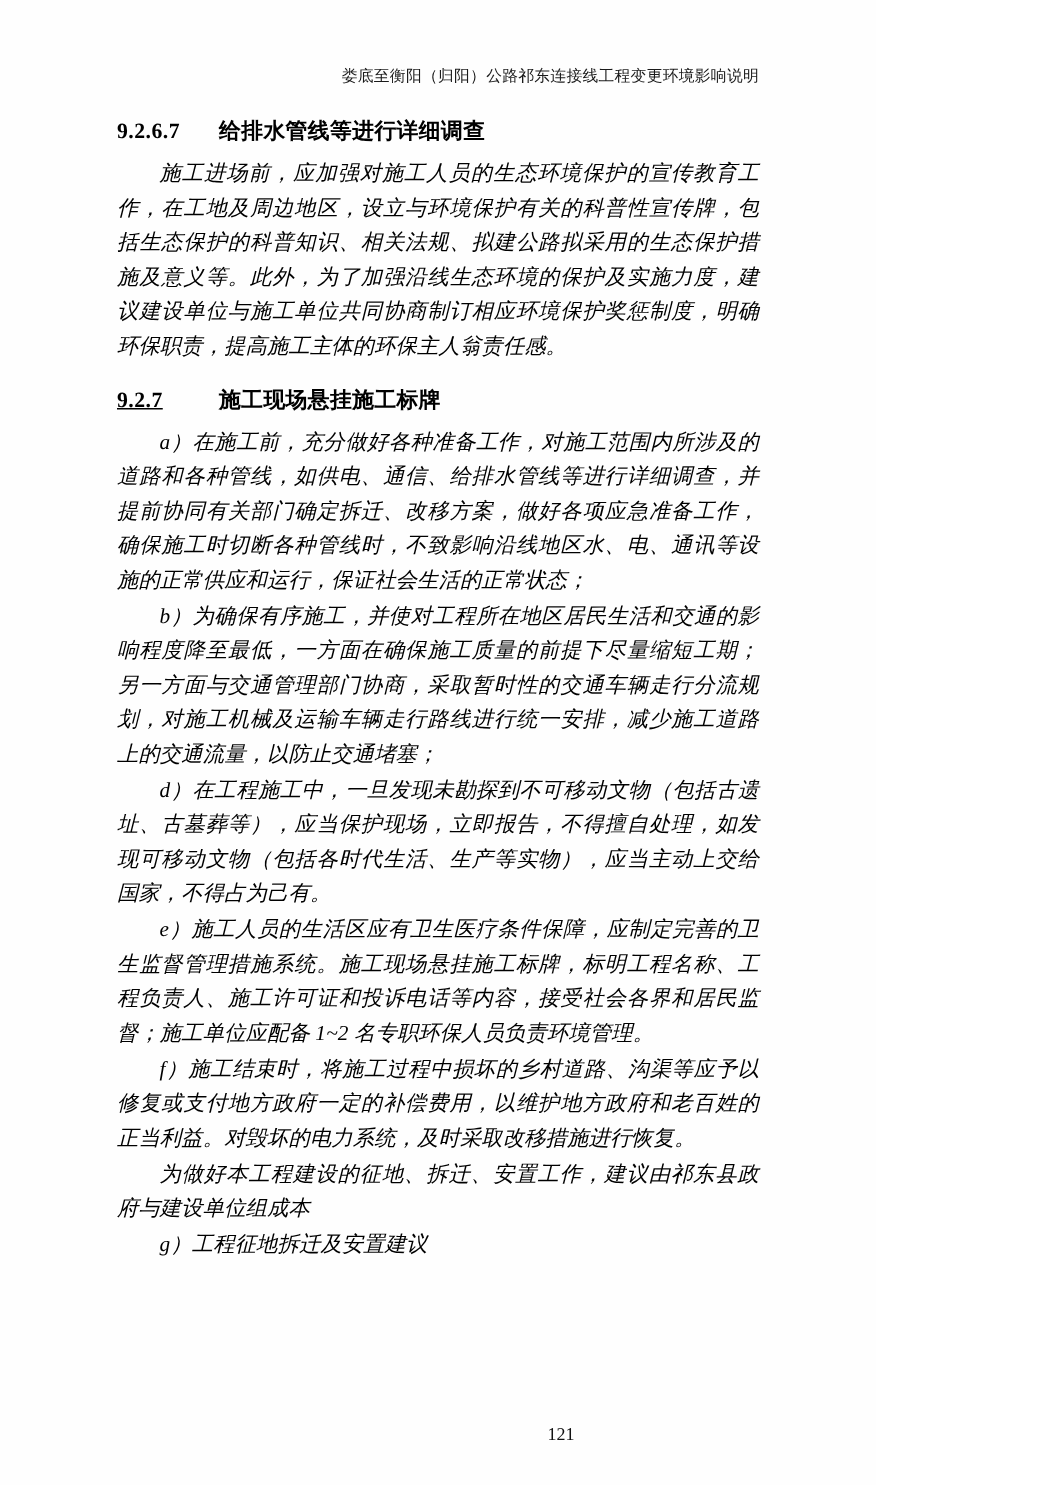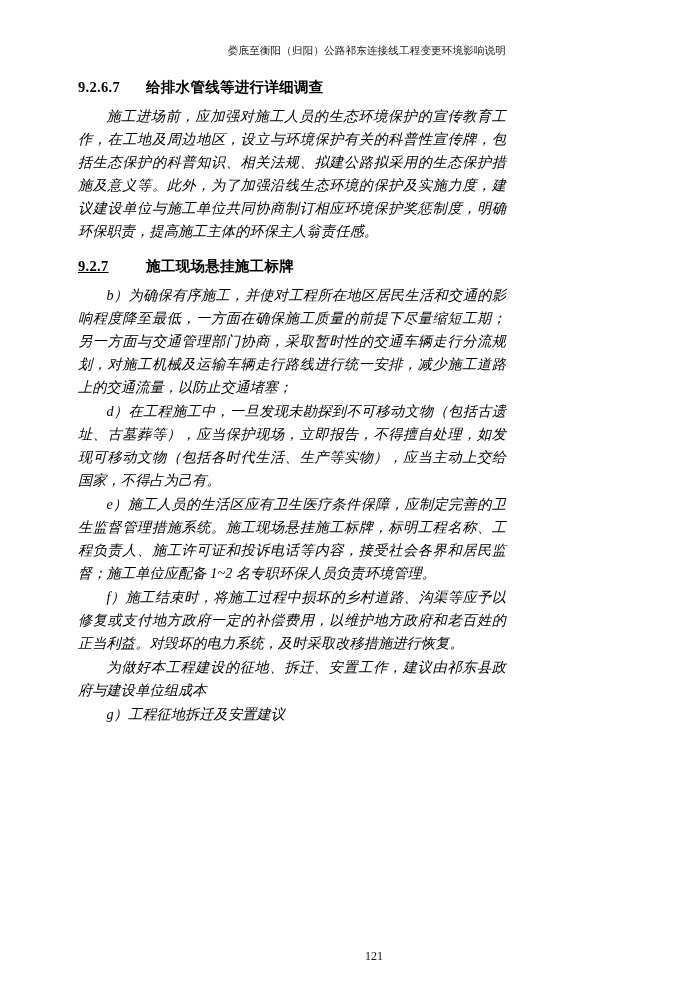--- a/index.html
+++ b/index.html
@@ -83,20 +83,21 @@
       <span class="num">9.2.6.7</span><span class="heading-sp"></span><span>给排水管线等进行详细调查</span>
     </div>
     <p class="body">施工进场前，应加强对施工人员的生态环境保护的宣传教育工作，在工地及周边地区，设立与环境保护有关的科普性宣传牌，包括生态保护的科普知识、相关法规、拟建公路拟采用的生态保护措施及意义等。此外，为了加强沿线生态环境的保护及实施力度，建议建设单位与施工单位共同协商制订相应环境保护奖惩制度，明确环保职责，提高施工主体的环保主人翁责任感。</p>
   </div>
 
   <div class="block">
     <div class="heading">
       <span class="num wide">9.2.7</span><span class="heading-sp"></span><span>施工现场悬挂施工标牌</span>
     </div>
 
+    <p class="body"><span>a）</span><span>在施工前，充分做好各种准备工作，对施工范围内所涉及的道路和各种管线，如供电、通信、给排水管线等进行详细调查，并提前协同有关部门确定拆迁、改移方案，做好各项应急准备工作，确保施工时切断各种管线时，不致影响沿线地区水、电、通讯等设施的正常供应和运行，保证社会生活的正常状态；</span></p>
     <p class="body"><span>b）</span><span>为确保有序施工，并使对工程所在地区居民生活和交通的影响程度降至最低，一方面在确保施工质量的前提下尽量缩短工期；另一方面与交通管理部门协商，采取暂时性的交通车辆走行分流规划，对施工机械及运输车辆走行路线进行统一安排，减少施工道路上的交通流量，以防止交通堵塞；</span></p>
     <p class="body"><span>d）</span><span>在工程施工中，一旦发现未勘探到不可移动文物（包括古遗址、古墓葬等），应当保护现场，立即报告，不得擅自处理，如发现可移动文物（包括各时代生活、生产等实物），应当主动上交给国家，不得占为己有。</span></p>
     <p class="body"><span>e）</span><span>施工人员的生活区应有卫生医疗条件保障，应制定完善的卫生监督管理措施系统。施工现场悬挂施工标牌，标明工程名称、工程负责人、施工许可证和投诉电话等内容，接受社会各界和居民监督；施工单位应配备 1~2 名专职环保人员负责环境管理。</span></p>
     <p class="body"><span>f）</span><span>施工结束时，将施工过程中损坏的乡村道路、沟渠等应予以修复或支付地方政府一定的补偿费用，以维护地方政府和老百姓的正当利益。对毁坏的电力系统，及时采取改移措施进行恢复。</span></p>
     <p class="body">为做好本工程建设的征地、拆迁、安置工作，建议由祁东县政府与建设单位组成本</p>
 
     <p class="body"><span>g）</span><span>工程征地拆迁及安置建议</span></p>
   </div>
 
   <div class="pagenum">121</div>

